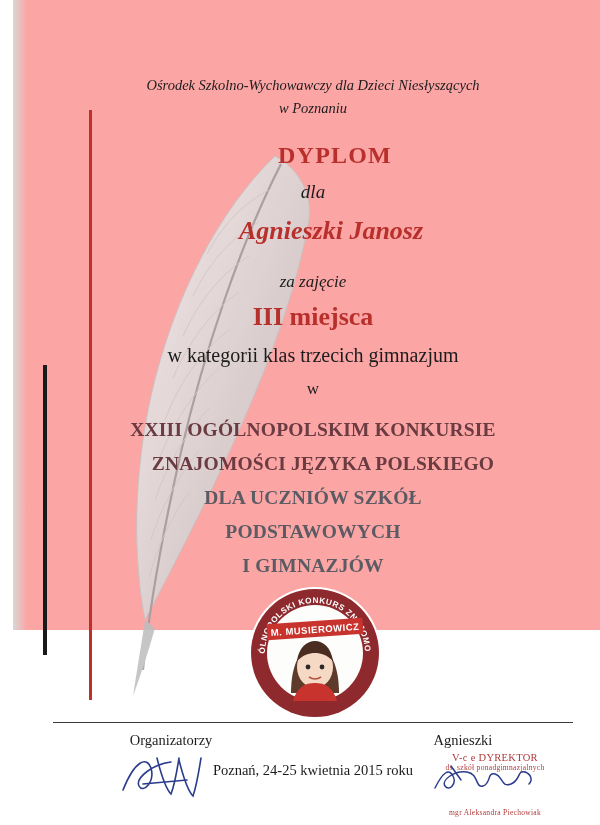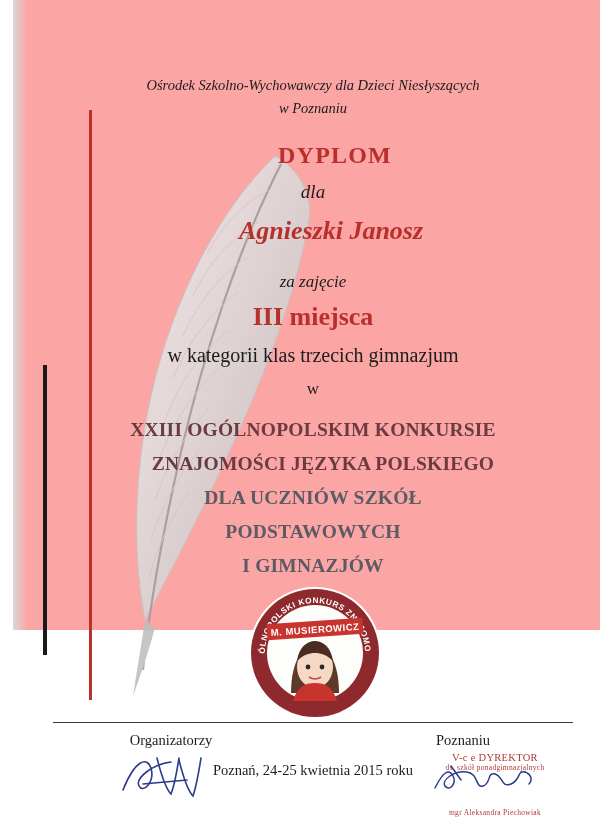--- a/index.html
+++ b/index.html
@@ -312,21 +312,21 @@
       <circle cx="61" cy="82" r="2.4" fill="#2a2a2a"></circle>
       <circle cx="75" cy="82" r="2.4" fill="#2a2a2a"></circle>
       <path d="M62 92 Q68 96 74 92" stroke="#b5503f" stroke-width="1.6" fill="none"></path>
       <path d="M46 116 C50 102, 58 98, 68 98 C78 98, 86 102, 90 116 Z" fill="#c8332e"></path>
     </g>
   </svg>
 
   <div class="footer-rule"></div>
   <div class="footer">
     <div class="f-org">Organizatorzy</div>
-    <div class="f-dir">Poznaniu</div>
+    <div class="f-dir">Agnieszki</div>
     <div class="f-place-date">Poznań, 24-25 kwietnia 2015 roku</div>
 
     <svg class="sig-left" viewBox="0 0 120 52" xmlns="http://www.w3.org/2000/svg">
       <g fill="none" stroke="#2b3c8c" stroke-width="1.6" stroke-linecap="round">
         <path d="M10 40 C22 10, 34 6, 38 18 C42 32, 30 44, 26 36 C22 28, 40 14, 58 12"></path>
         <path d="M44 8 C48 24, 52 38, 58 44 C62 34, 64 20, 66 8"></path>
         <path d="M66 10 C70 26, 74 40, 80 46 C84 34, 86 20, 88 8"></path>
         <path d="M30 34 L74 30"></path>
       </g>
     </svg>

